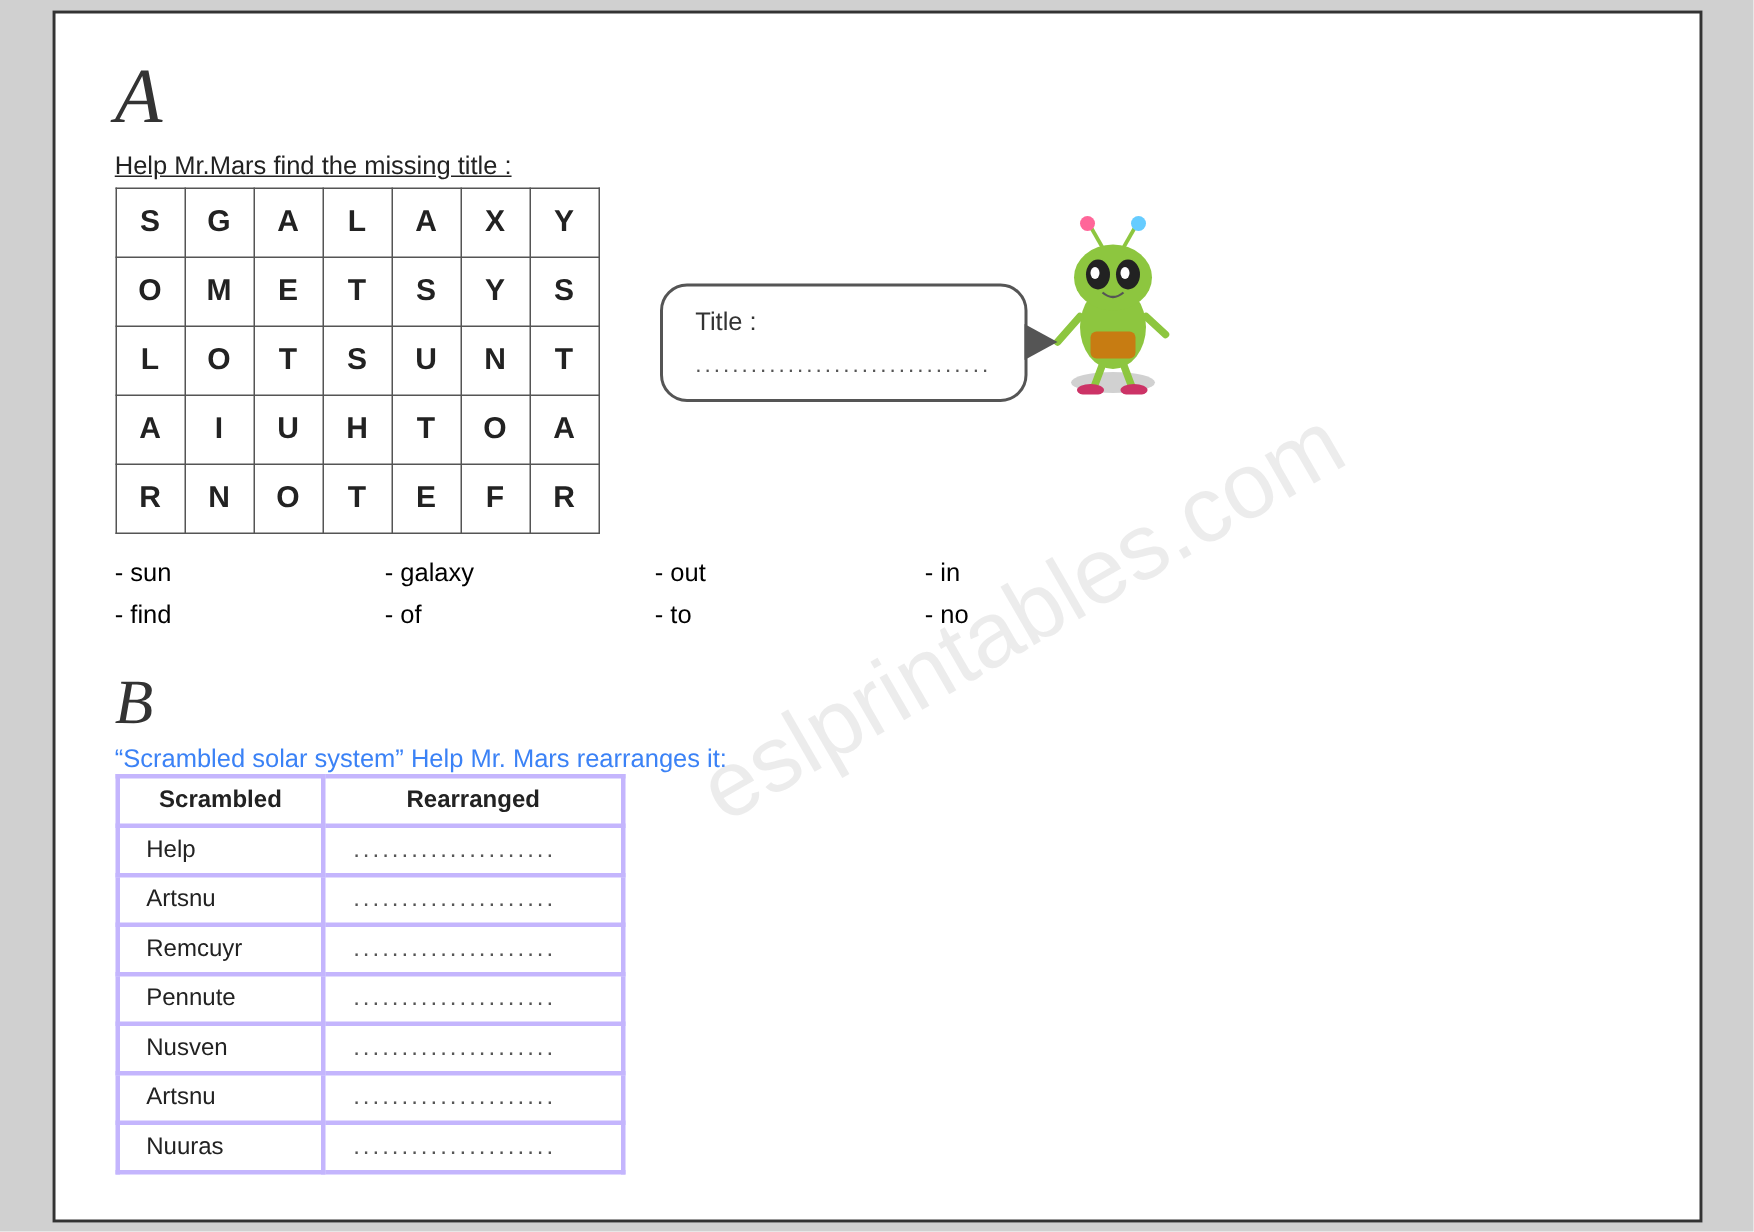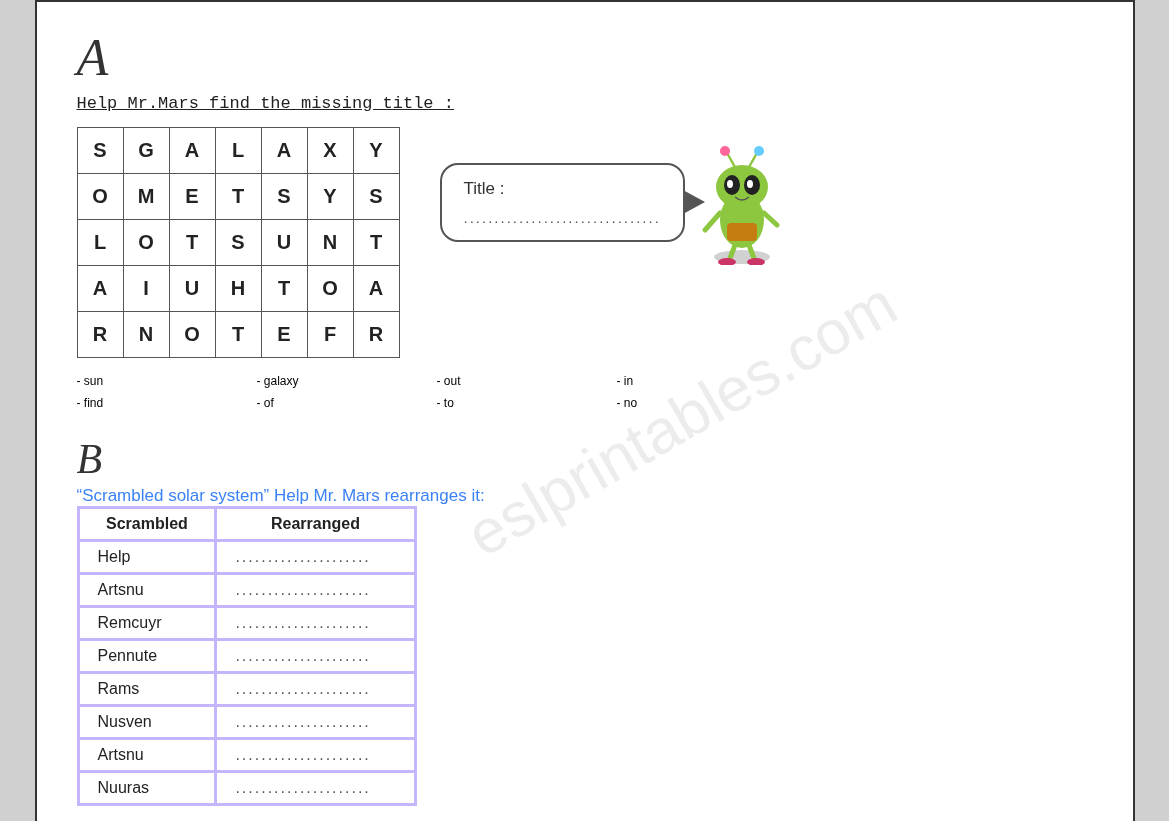--- a/index.html
+++ b/index.html
@@ -31,23 +31,22 @@
       font-size: 42px;
       font-style: italic;
       color: #333;
       font-family: Georgia, serif;
       line-height: 1;
       margin-bottom: 6px;
     }
     .instruction {
       text-decoration: underline;
       font-size: 17px;
-      margin-bottom: 14px;
+      margin-bottom: 4px;
       color: #222;
-      font-family: Liberation Mono, monospace;
     }
     .word-search-area {
       display: flex;
       align-items: flex-start;
       gap: 40px;
       margin-bottom: 16px;
     }
     .word-grid {
       border-collapse: collapse;
     }
@@ -84,21 +83,21 @@
       color: #333;
       margin-bottom: 10px;
     }
     .speech-bubble .dots {
       color: #555;
       font-size: 15px;
       letter-spacing: 2px;
     }
     .word-item {
       width: 180px;
-      font-size: 12px;
+      font-size: 17px;
     }
     .section-b-instruction {
       font-size: 17px;
       margin-bottom: 0;
       color: #3b82f6;
     }
     .scramble-table {
       border-collapse: collapse;
       min-width: 340px;
     }
@@ -185,21 +184,21 @@
               <td>N</td>
               <td>O</td>
               <td>T</td>
               <td>E</td>
               <td>F</td>
               <td>R</td>
             </tr>
           </tbody>
       </table>
 
-      <div style="display:flex; align-items:center; gap:12px; margin-top:8px;">
+      <div style="display:flex; align-items:flex-end; gap:12px; margin-top:8px;">
         <div class="speech-bubble">
           <div class="title-label">Title :</div>
           <div class="dots">................................</div>
         </div>
 
         <div>
           <svg width="90" height="130" viewBox="0 0 90 130" xmlns="http://www.w3.org/2000/svg">
 
             <ellipse cx="45" cy="122" rx="28" ry="7" fill="rgba(0,0,0,0.18)"></ellipse>
 
@@ -274,24 +273,20 @@
           </tr>
           <tr>
             <td>Remcuyr</td>
             <td class="dots-cell">.....................</td>
           </tr>
           <tr>
             <td>Pennute</td>
             <td class="dots-cell">.....................</td>
           </tr>
           <tr>
-            <td>Rams</td>
-            <td class="dots-cell">.....................</td>
-          </tr>
-          <tr>
             <td>Nusven</td>
             <td class="dots-cell">.....................</td>
           </tr>
           <tr>
             <td>Artsnu</td>
             <td class="dots-cell">.....................</td>
           </tr>
           <tr>
             <td>Nuuras</td>
             <td class="dots-cell">.....................</td>

